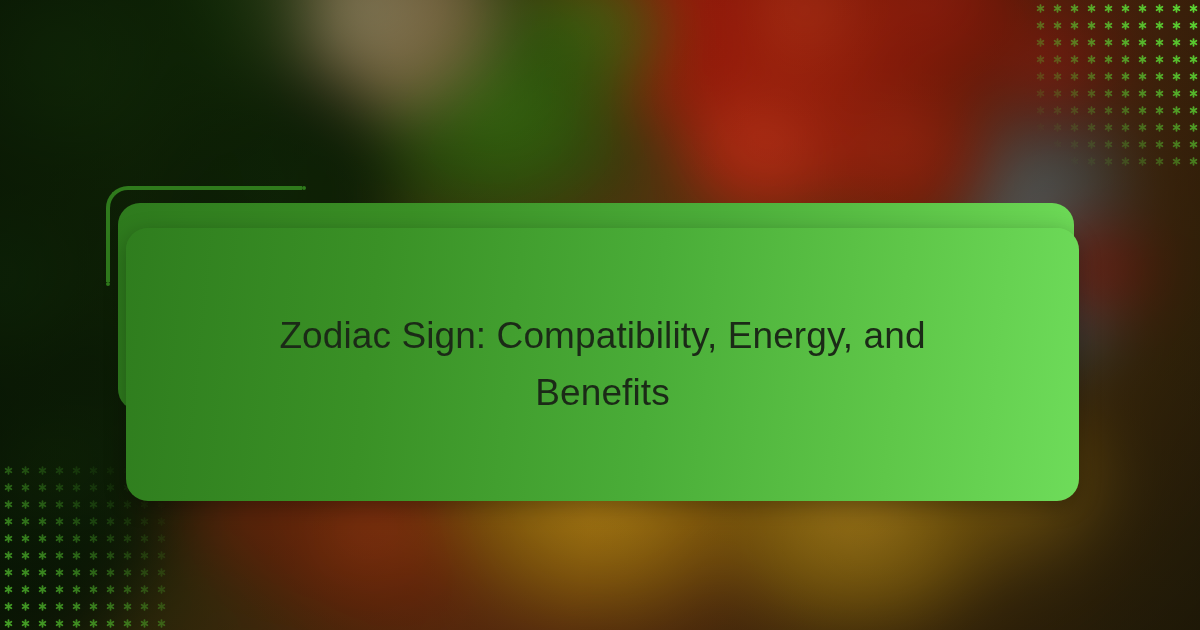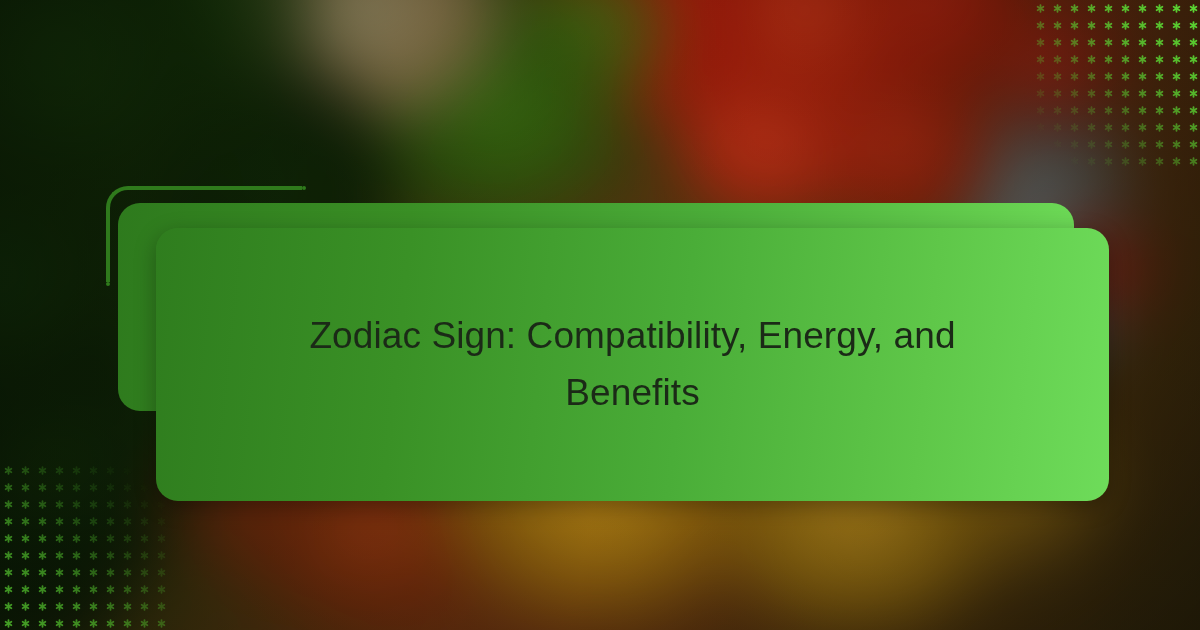--- a/index.html
+++ b/index.html
@@ -131,21 +131,21 @@
     left: 118px;
     top: 203px;
     width: 956px;
     height: 208px;
     border-radius: 22px;
     background: linear-gradient(96deg, #2e7a1d 0%, #3a8f25 30%, #4cae3a 62%, #63cc4d 88%, #6edb58 100%);
   }
 
   .card-front {
     position: absolute;
-    left: 156px;
+    left: 126px;
     top: 228px;
     width: 953px;
     height: 273px;
     border-radius: 22px;
     background: linear-gradient(96deg, #2f7d1e 0%, #3a9126 26%, #4aad38 55%, #5fc749 80%, #6edc5a 100%);
     box-shadow: 0 6px 22px rgba(0,0,0,0.30);
     display: flex;
     align-items: center;
     justify-content: center;
   }

